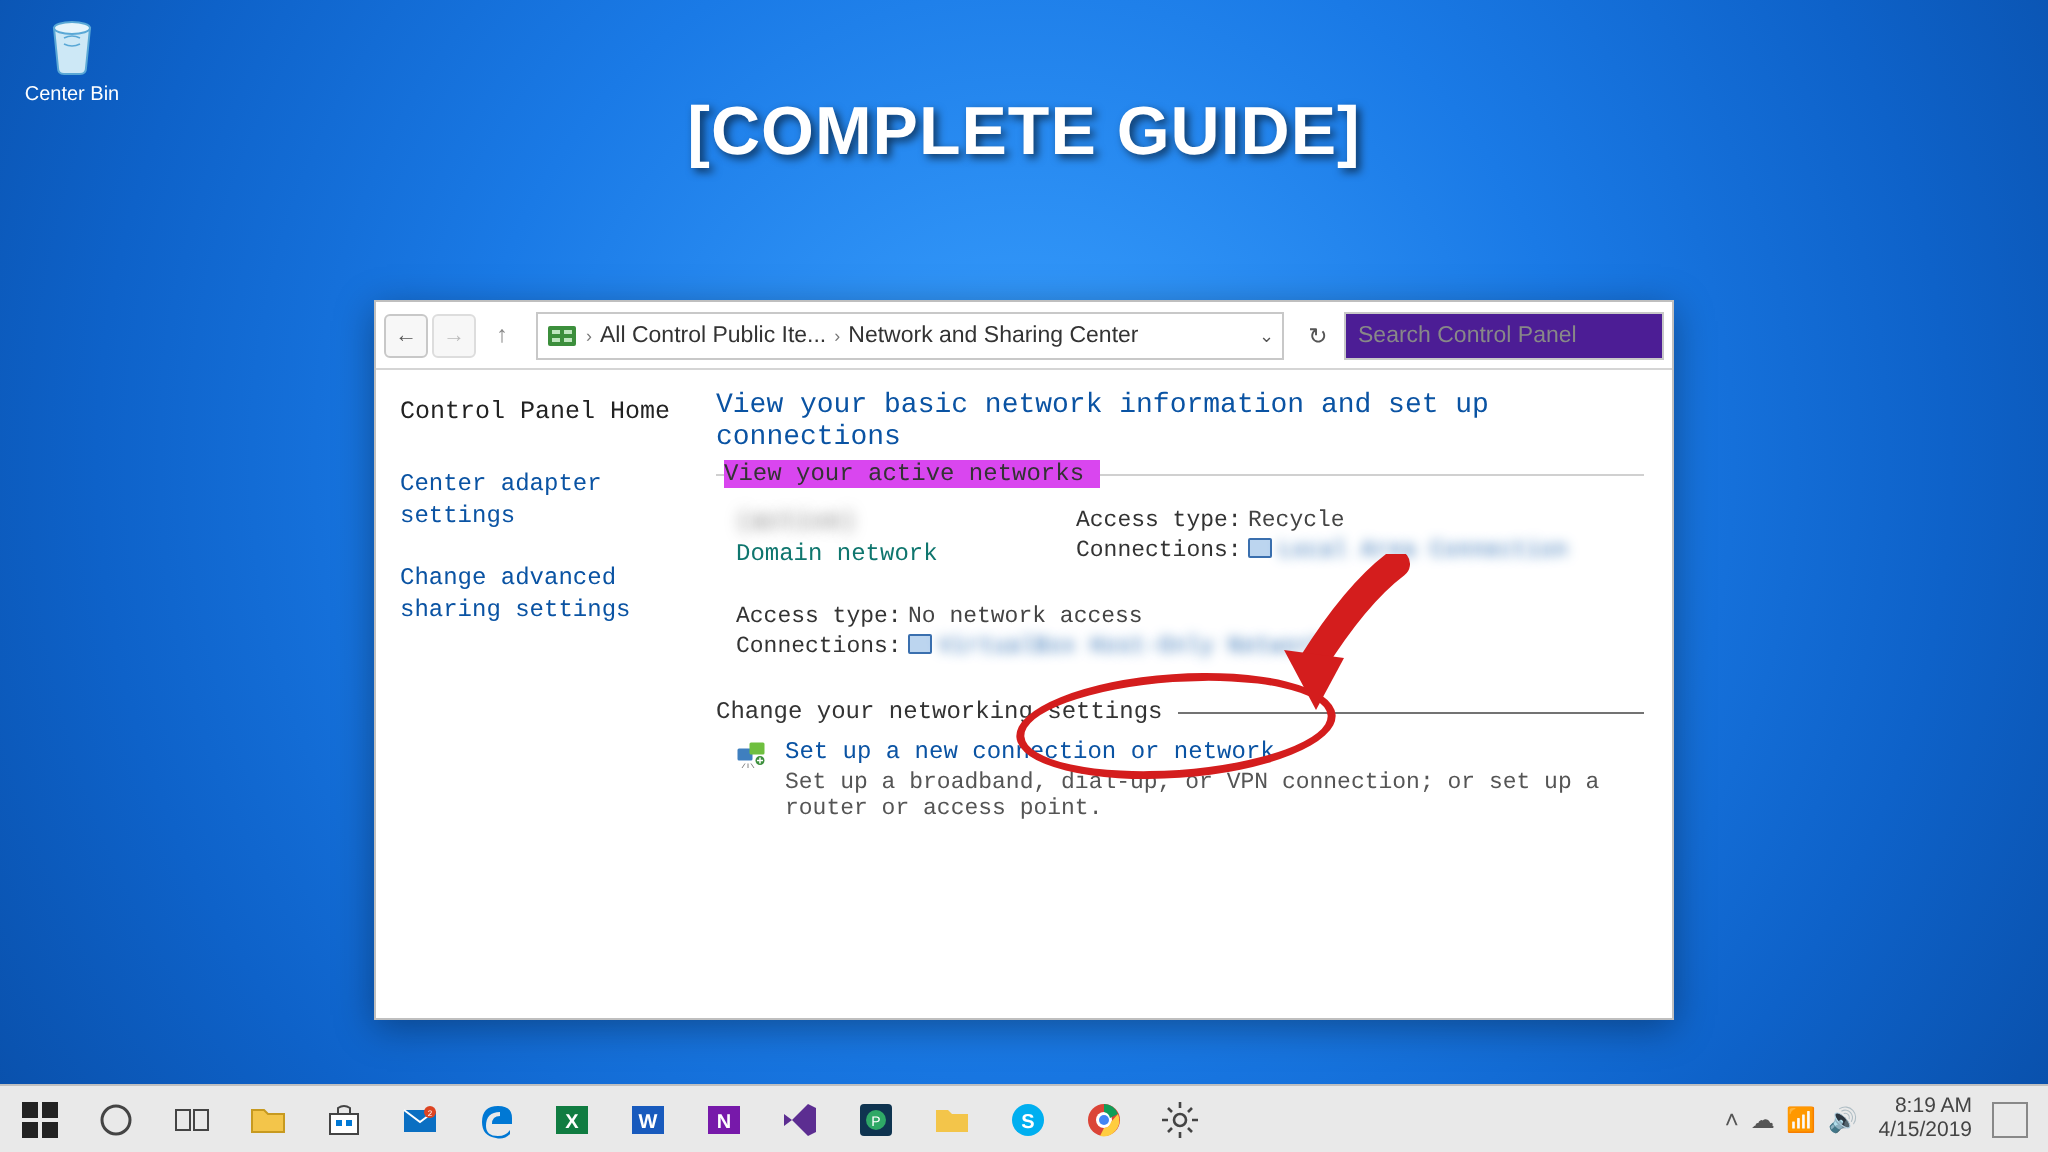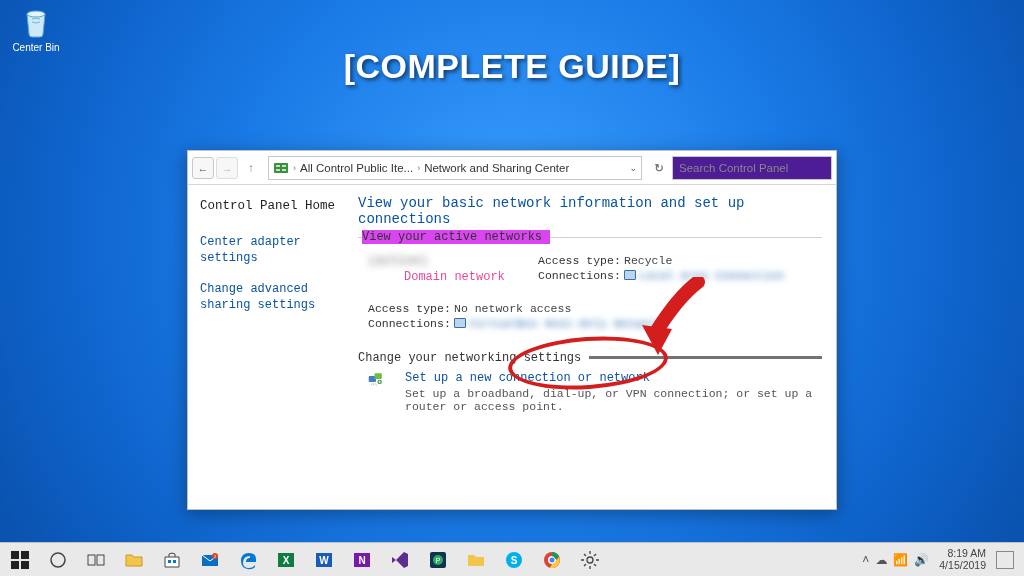--- a/index.html
+++ b/index.html
@@ -36,35 +36,35 @@
   .cp-side-link { color: #0a53a3; margin-bottom: 16px; line-height: 1.3; cursor: pointer; }
 
   .cp-main { flex: 1; padding: 10px 14px 8px 10px; font-size: 12px; color: #222; position: relative; }
   .main-title { color: #0a53a3; font-size: 14px; margin-bottom: 10px; }
   .active-networks-fieldset { border: none; border-top: 1px solid #d0d0d0; padding-top: 10px; margin-bottom: 12px; position: relative; }
   .fieldset-legend { position: absolute; top: -8px; left: 4px; background: #d946ef; padding-right: 8px; font-size: 12px; color: #333; }
   .net-row { display: flex; padding: 6px 0 12px 10px; align-items: flex-start; }
   .net-left { width: 170px; }
   .net-name { font-size: 12.5px; margin-bottom: 2px; }
   .net-name.blurred { color: transparent; text-shadow: 0 0 7px #6d6d6d; }
-  .net-type { color: #ec4899; margin-left: 36px; }
+  .net-type { color: #0f766e; }
   .net-right { flex: 1; font-size: 11.5px; }
   .net-kv { display: flex; margin-bottom: 2px; }
   .net-k { width: 86px; color: #333; }
   .net-v { color: #444; }
   .net-v.blurred { color: transparent; text-shadow: 0 0 6px #2a6bb0; }
   .monitor-icon { display:inline-block; width:12px; height:10px; border:1px solid #3a6fae; background:#bcd5ef; margin-right:3px; vertical-align:-1px; border-radius:1px;}
 
   .circle-highlight { position: absolute; border: 4px solid #d41d1d; border-radius: 50%; transform: rotate(-4deg); width: 160px; height: 52px; left: 160px; top: 152px; pointer-events:none; }
   .arrow-pointer { position: absolute; left: 290px; top: 92px; width: 70px; height: 80px; pointer-events:none; }
   .arrow-pointer svg { width: 100%; height: 100%; }
 
   .cnet-legend { font-size: 12px; color: #333; background:#fff; padding-right:8px; position:absolute; top:-8px; left:0;}
-  .cnet-fieldset { border:none; border-top:3px solid #737373; padding-top:12px; position:relative;}
-  .cnet-row { display:flex; gap:21px; padding-left:10px; }
+  .cnet-fieldset { border:none; border-top:1px solid #737373; padding-top:12px; position:relative;}
+  .cnet-row { display:flex; gap:8px; padding-left:10px; }
   .cnet-icon { width:22px; height:22px; }
   .cnet-title { color:#0a53a3; font-size:12px; margin-bottom:2px;}
   .cnet-desc { color:#555; font-size:11.5px; }
 
   
   .taskbar { position: absolute; left: 0; right: 0; bottom: 0; height: 34px; background: #e9e9e9; border-top: 1px solid #c0c0c0; display: flex; align-items: center; padding: 0 2px; }
   .tb-left { display: flex; align-items: center; gap: 2px; height:100%; }
   .tb-btn { width: 36px; height: 100%; display: flex; align-items: center; justify-content: center; }
   .tb-btn svg { width: 20px; height: 20px; }
   .tb-tray { margin-left: auto; display: flex; align-items: center; gap: 10px; padding: 0 8px; height:100%; font-size: 10.5px; color: #444; }

